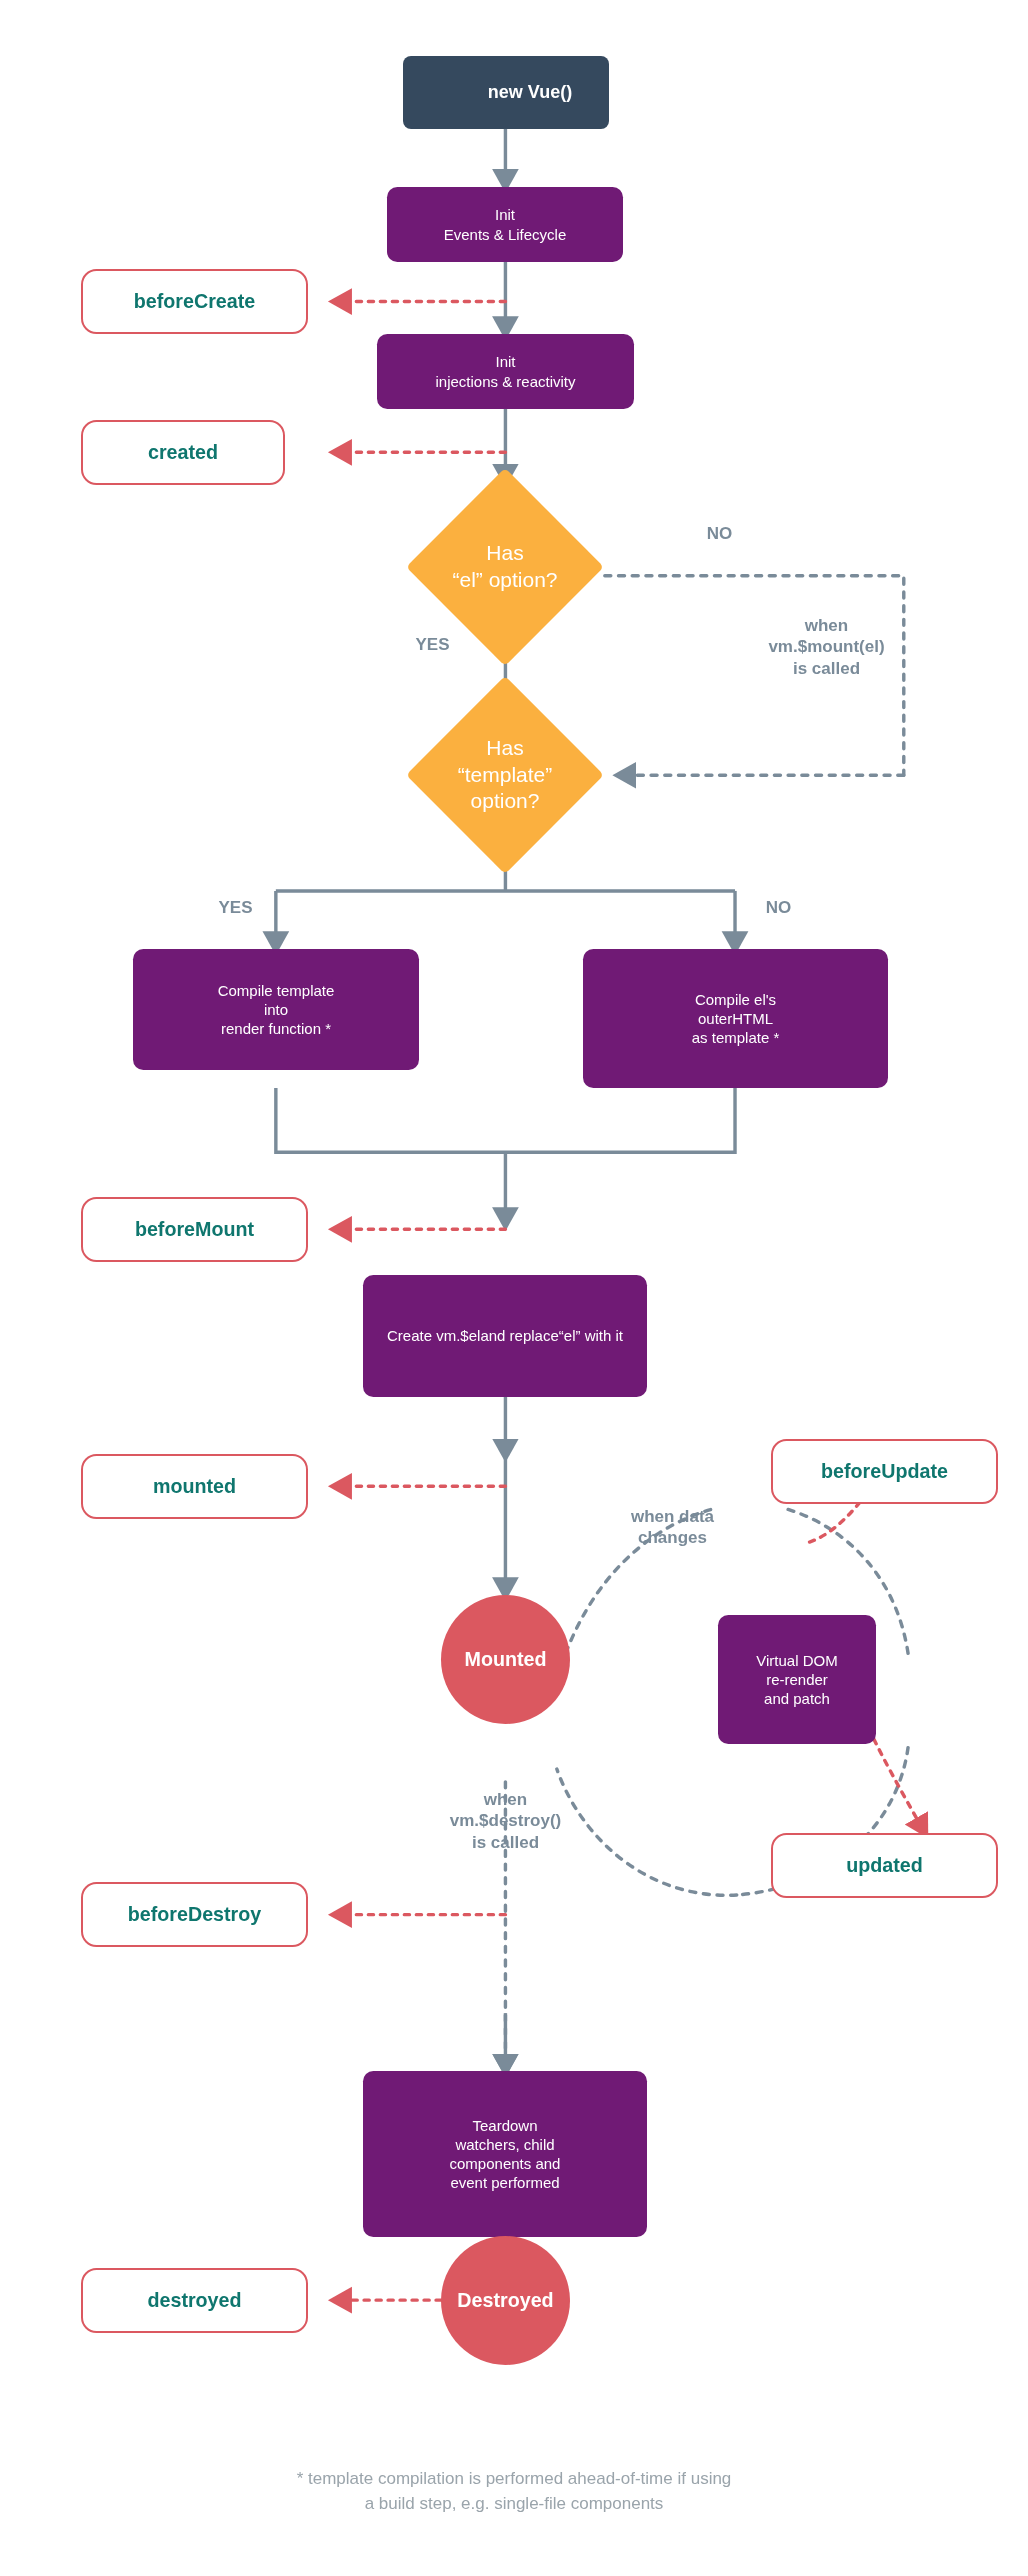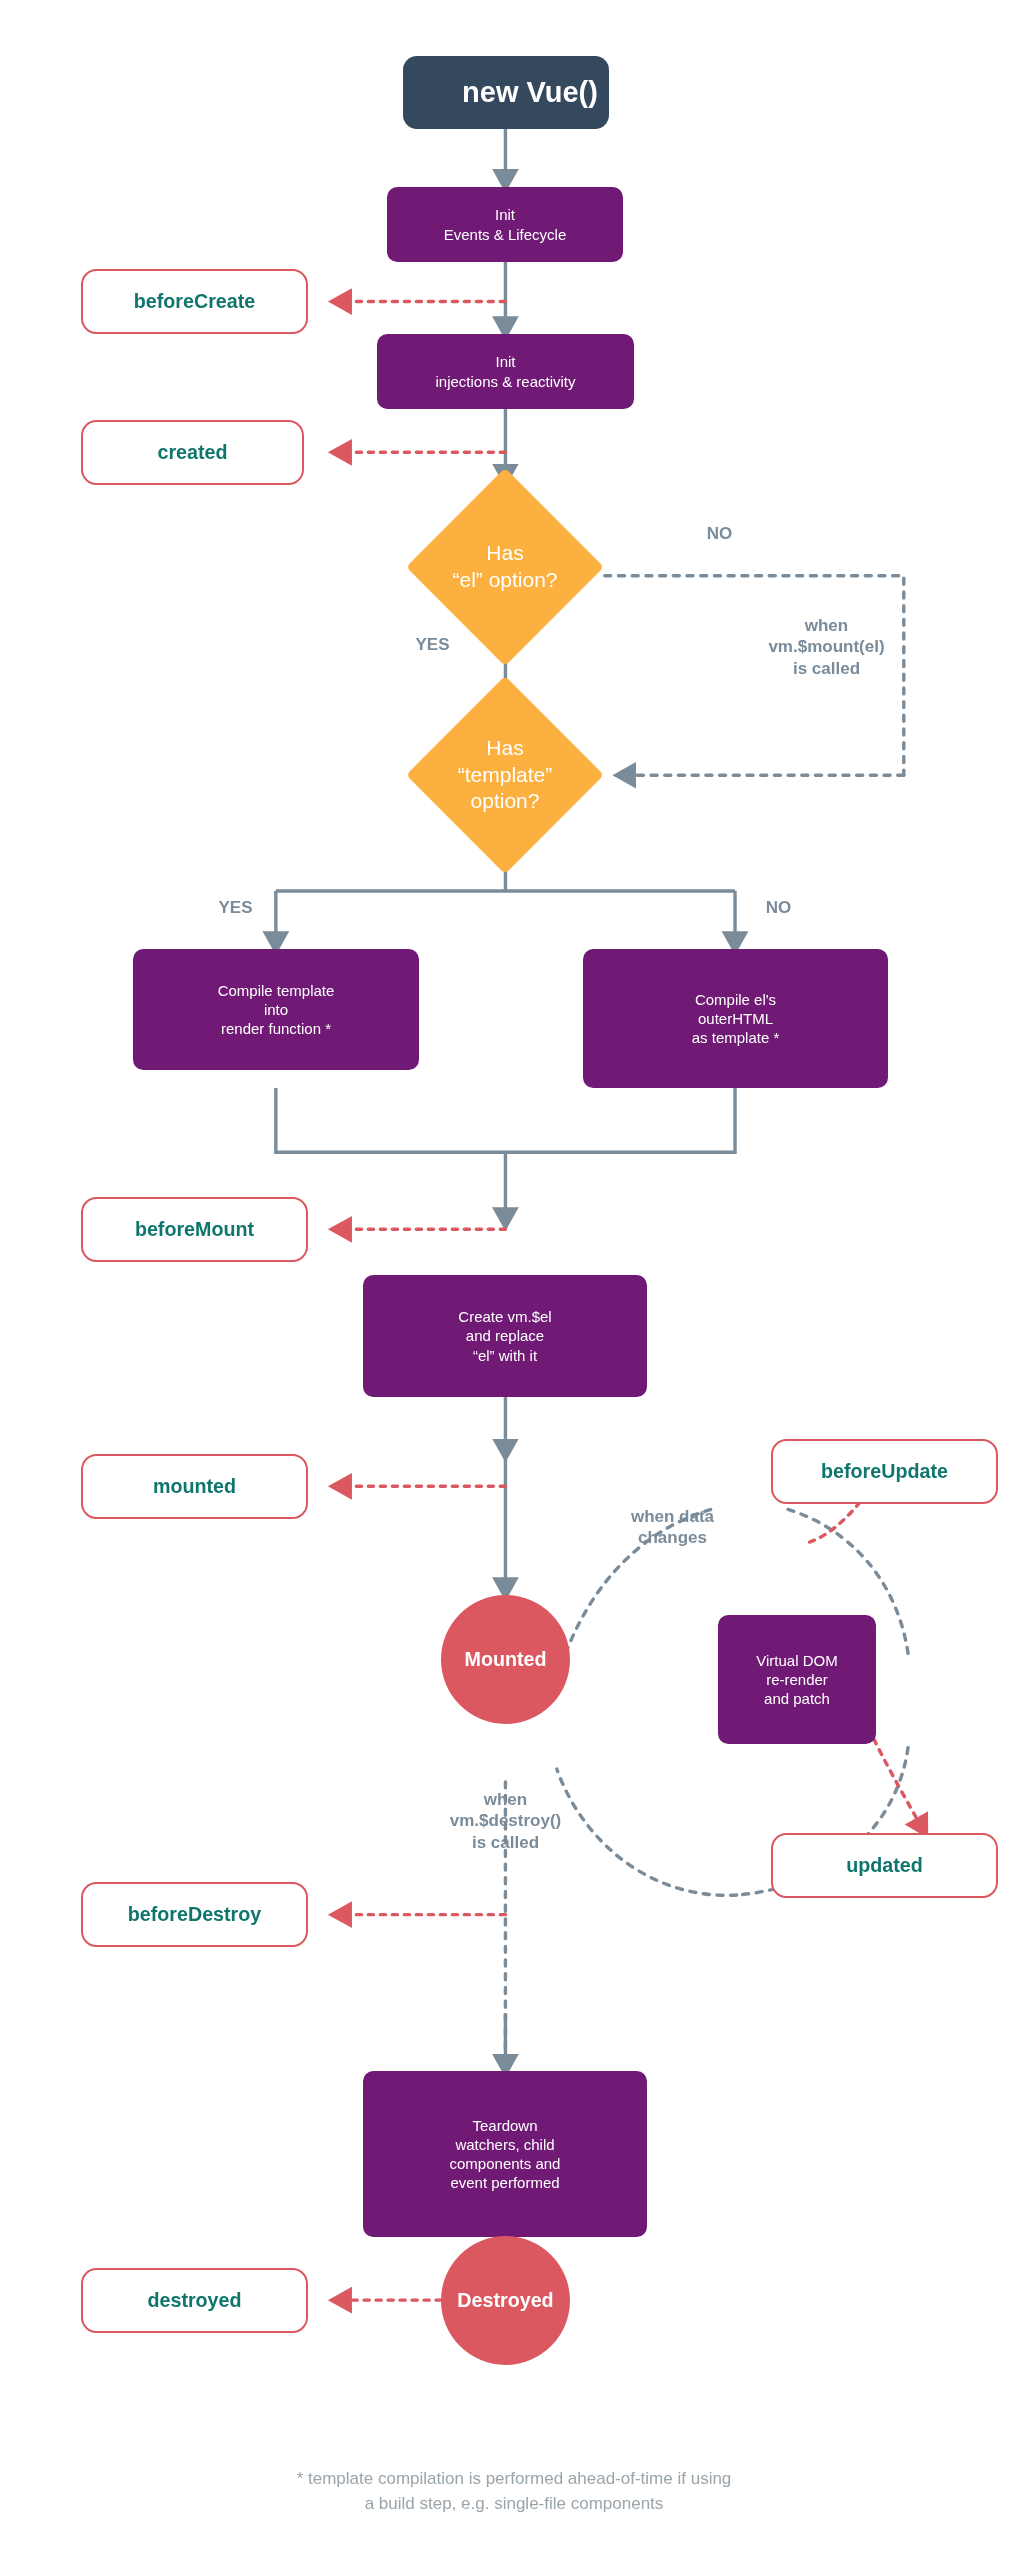--- a/index.html
+++ b/index.html
@@ -3,21 +3,21 @@
 <meta charset="utf-8">
 <style>
   html,body{margin:0;padding:0;background:#ffffff;}
   body{width:1028px;height:2576px;font-family:"Liberation Sans",sans-serif;overflow:hidden;}
   #stage{position:relative;width:1028px;height:2576px;background:#fff;}
   svg.wires{position:absolute;left:0;top:0;width:1028px;height:2576px;pointer-events:none;}
 
   .node{position:absolute;box-sizing:border-box;display:flex;align-items:center;
         justify-content:center;text-align:center;}
 
-  .box-dark{background:#35495e;color:#fff;border-radius:14px;font-weight:bold;font-size:29px;padding-left:48px;}
+  .box-dark{background:#35495e;color:#fff;border-radius:8px;font-weight:bold;font-size:18px;padding-left:48px;}
   .box-green{background:#701a75;color:#fff;border-radius:10.3px;font-size:15px;line-height:1.28;}
   .diamond-wrap{background:transparent;}
   .diamond{position:absolute;left:0;top:0;width:100%;height:100%;
            background:#fbb03f;transform:rotate(45deg);border-radius:5.1px;}
   .diamond-label{position:relative;z-index:2;color:#fff;font-size:21px;line-height:1.28;
                  width:100%;text-align:center;}
 
   .pill{background:#fff;border:2.6px solid #db5860;color:#0f766e;border-radius:15.4px;
         font-weight:bold;font-size:19.7px;}
 
@@ -116,21 +116,21 @@
     <span>into</span>
     <span>render function *</span>
   </div>
 
   <div class="node box-green" style="left:583px;top:949px;width:305px;height:139px;flex-direction:column;">
     <span>Compile el's</span>
     <span>outerHTML</span>
     <span>as template *</span>
   </div>
 
-  <div class="node box-green" style="left:363px;top:1275px;width:284px;height:122px;flex-direction:column;">
+  <div class="node box-green" style="left:363px;top:1275px;width:284px;height:122px;">
     <span>Create vm.$el</span>
     <span>and replace</span>
     <span>“el” with it</span>
   </div>
 
   <div class="node circle" style="left:441px;top:1595px;width:129px;height:129px;">
     <span>Mounted</span>
   </div>
 
   <div class="node box-green" style="left:718px;top:1615px;width:158px;height:129px;flex-direction:column;">
@@ -147,21 +147,21 @@
   </div>
 
   <div class="node circle" style="left:441px;top:2236px;width:129px;height:129px;">
     <span>Destroyed</span>
   </div>
 
   <div class="node pill" style="left:81px;top:269px;width:227px;height:65px;">
     <span>beforeCreate</span>
   </div>
 
-  <div class="node pill" style="left:81px;top:420px;width:223px;height:65px;">
+  <div class="node pill" style="left:81px;top:420px;width:204px;height:65px;">
     <span>created</span>
   </div>
 
   <div class="node pill" style="left:81px;top:1197px;width:227px;height:65px;">
     <span>beforeMount</span>
   </div>
 
   <div class="node pill" style="left:81px;top:1454px;width:227px;height:65px;">
     <span>mounted</span>
   </div>

